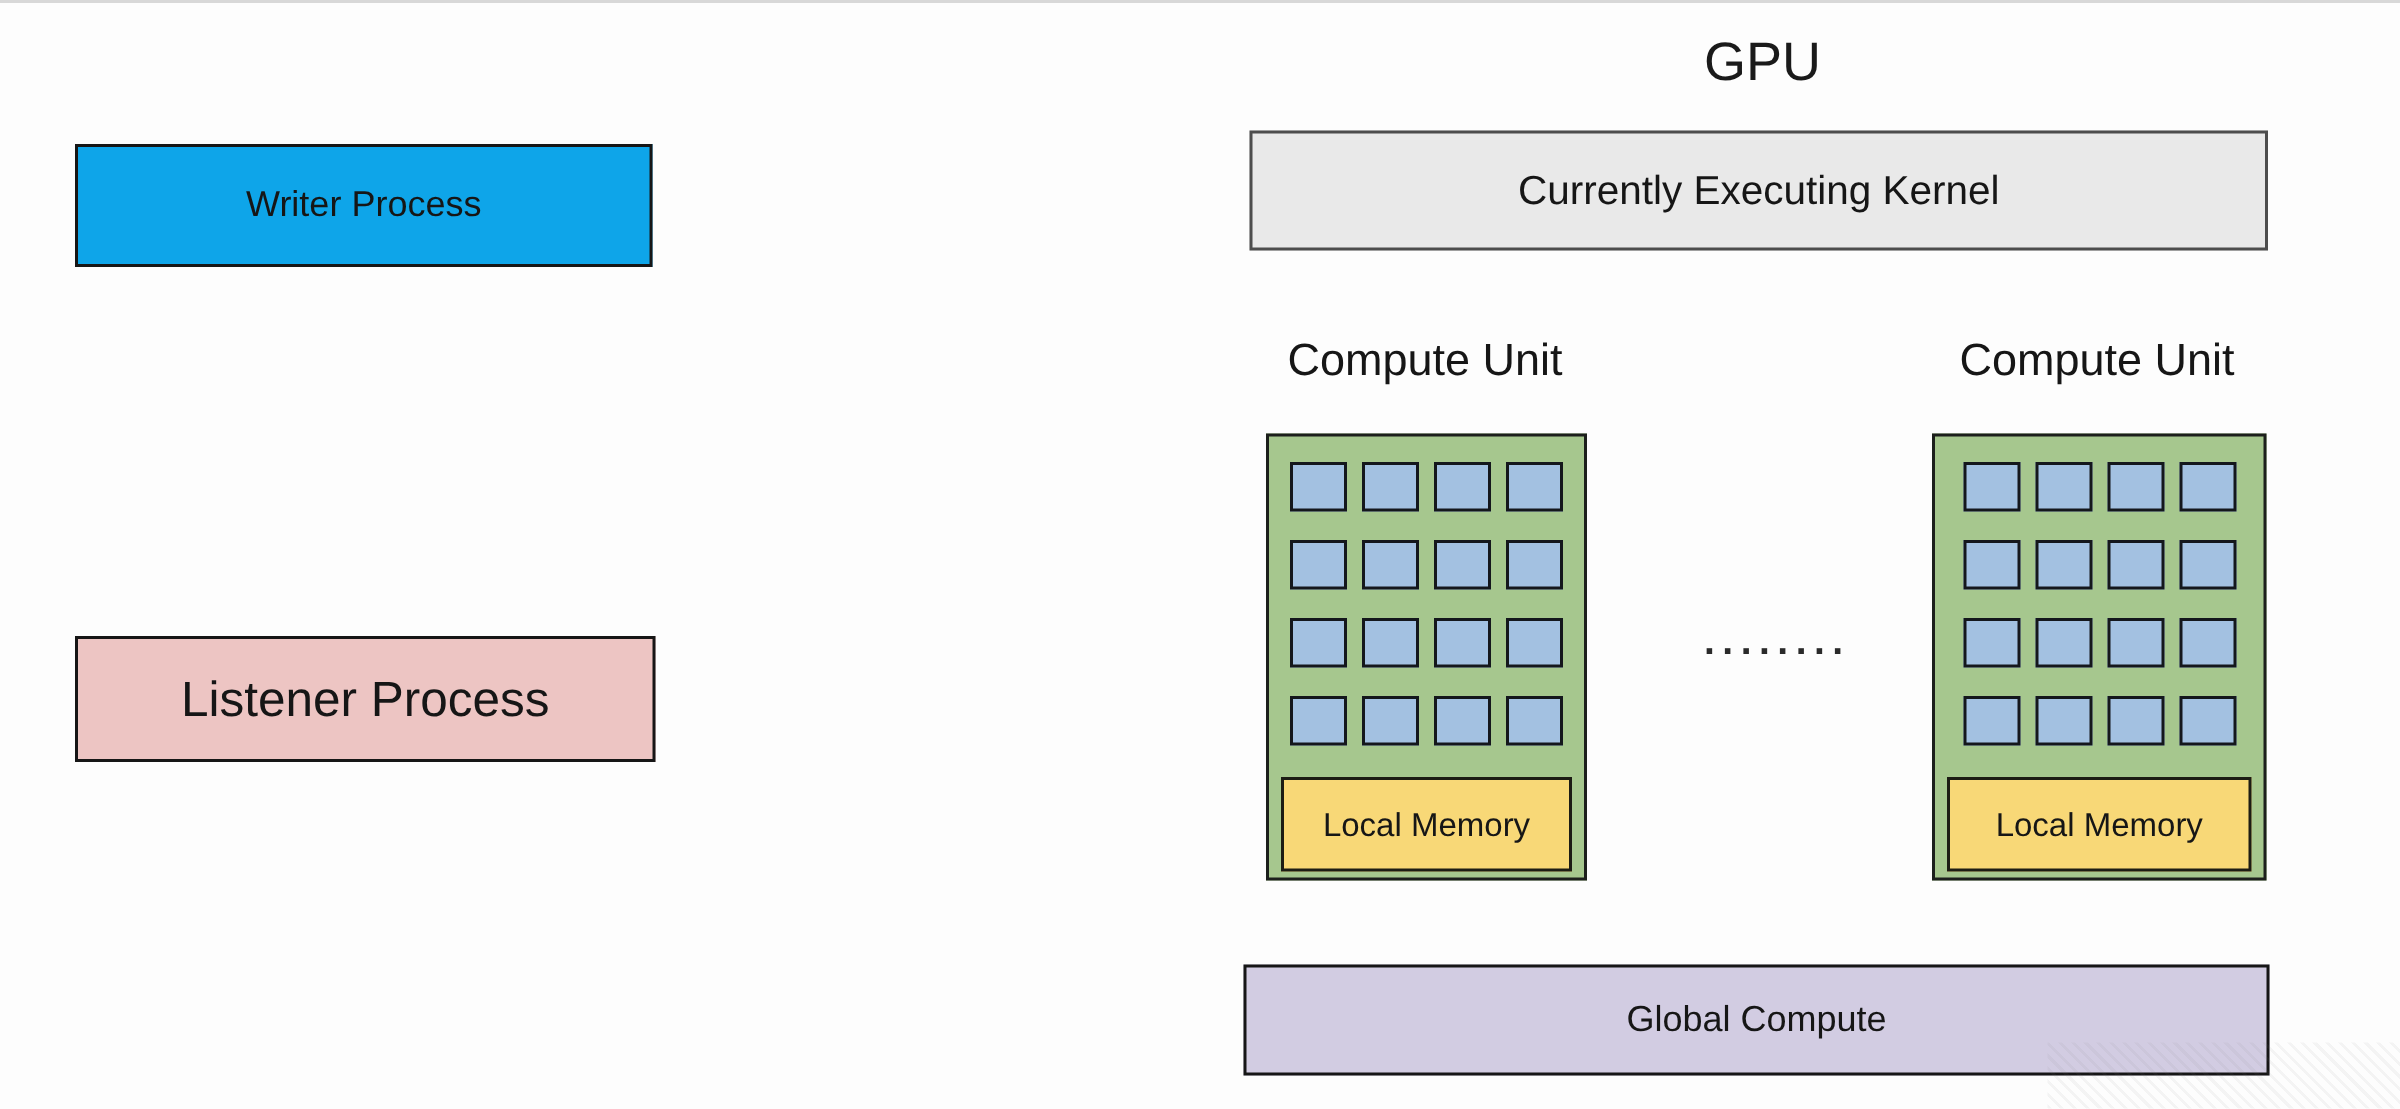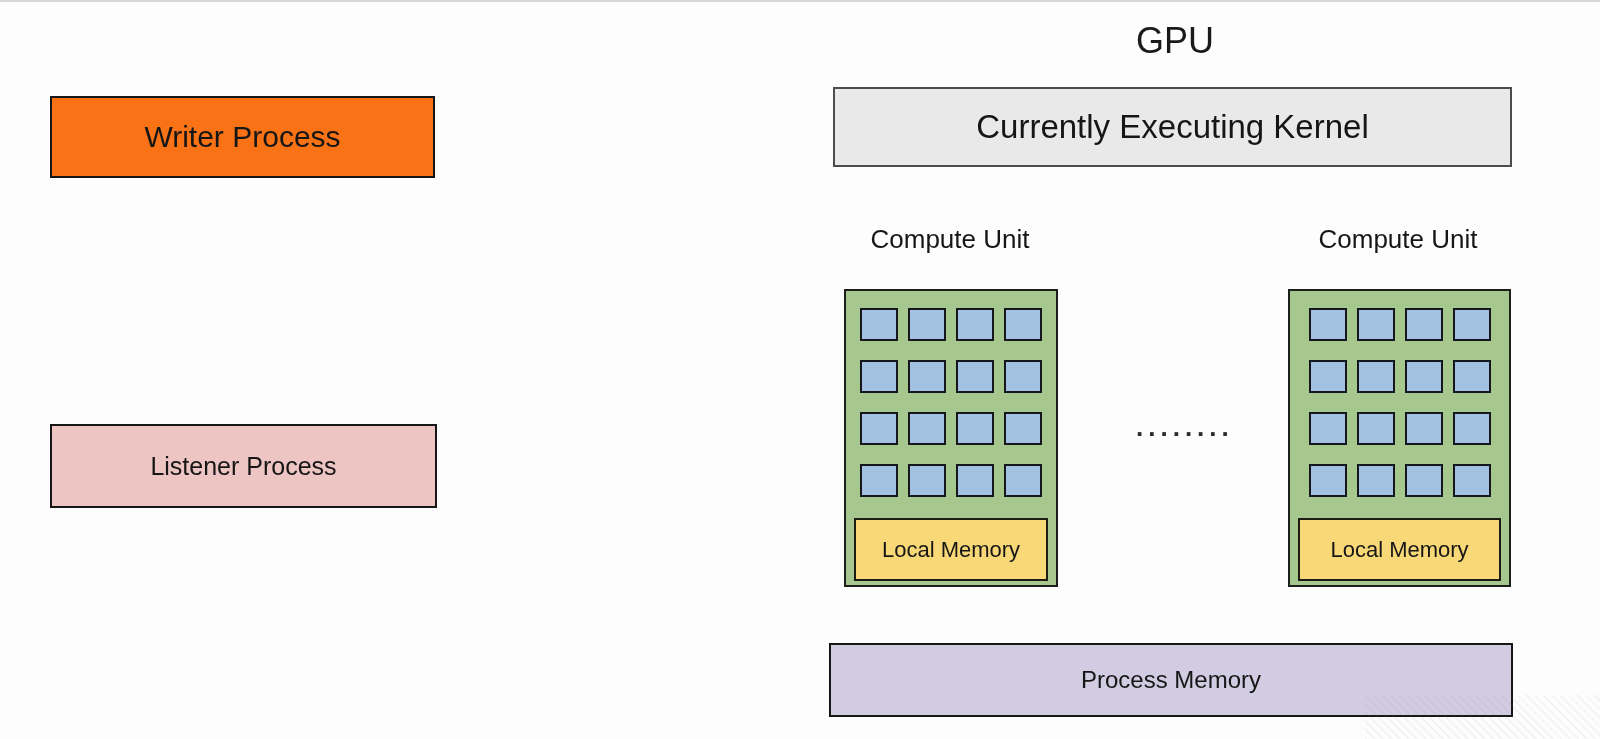--- a/index.html
+++ b/index.html
@@ -16,37 +16,37 @@
     background: #d8d8d8;
   }
   .box {
     position: absolute;
     display: flex; align-items: center; justify-content: center;
     border: 2px solid #161616;
     text-align: center;
   }
   .writer-box {
     left: 50px; top: 96px; width: 385px; height: 82px;
-    background: #f97316; font-size: 30px;
+    background: #0ea5e9; font-size: 24px;
   }
   .listener-box {
     left: 50px; top: 424px; width: 387px; height: 84px;
-    background: #EDC5C3; font-size: 25px;
+    background: #EDC5C3; font-size: 33px;
   }
   .gpu-title {
     position: absolute; left: 1075px; top: 20px; width: 200px;
     text-align: center; font-size: 36px; color: #1a1a1a;
   }
   .kernel-box {
     left: 833px; top: 87px; width: 679px; height: 80px;
-    background: #E9E9E9; border-color: #4d4d4d; font-size: 33px;
+    background: #E9E9E9; border-color: #4d4d4d; font-size: 27px;
   }
   .cu-label {
     position: absolute; top: 224px; width: 220px;
-    text-align: center; font-size: 26px;
+    text-align: center; font-size: 30px;
   }
   .cu-label.left  { left: 840px; }
   .cu-label.right { left: 1288px; }
   .cu {
     position: absolute; top: 289px; height: 298px;
     background: #A6C78E; border: 2px solid #1c1f1c;
   }
   .cu.left  { left: 844px;  width: 214px; }
   .cu.right { left: 1288px; width: 223px; }
   .pe-grid {
@@ -161,16 +161,16 @@
       <div class="pe"></div>
       <div class="pe"></div>
     </div>
   </div>
   <div class="local-memory">
     <span>Local Memory</span>
   </div>
 </div>
 
 <div class="box global-memory-box">
-  <span>Process Memory</span>
+  <span>Global Compute</span>
 </div>
 
 <div class="watermark"></div>
 
 </body></html>

